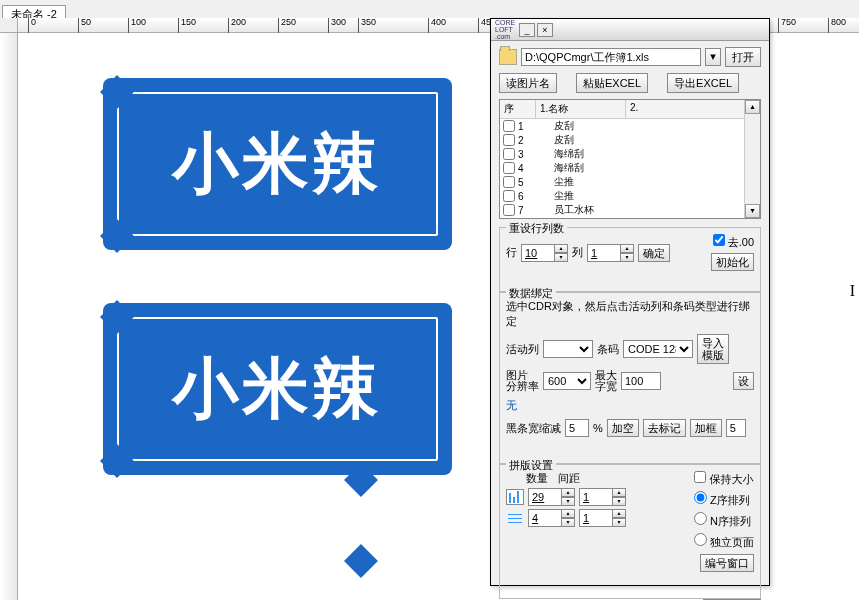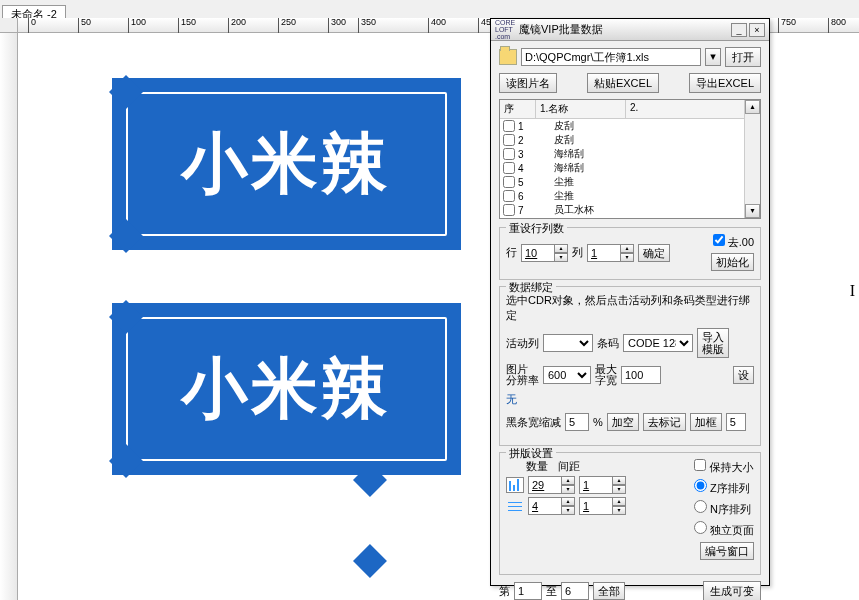--- a/index.html
+++ b/index.html
@@ -5,21 +5,21 @@
 * { box-sizing: border-box; margin: 0; padding: 0; font-family: "Microsoft YaHei", SimSun, Arial, sans-serif; font-size: 11px; }
 body { background: #fff; width: 859px; height: 600px; overflow: hidden; position: relative; }
 .tab-bar { height: 28px; background: #f0f0f0; border-bottom: 1px solid #999; display:flex; align-items:center; padding-left:2px;}
 .tab { padding: 1px 8px; border:1px solid #999; border-bottom:none; background:#fff; font-size:11px;}
 .ruler-h { position:absolute; top:18px; left:18px; right:0; height:15px; background:linear-gradient(#fff,#e8e8e8); border-bottom:1px solid #aaa; z-index:2;}
 .ruler-h .tick { position:absolute; top:0; height:15px; border-left:1px solid #555; }
 .ruler-h .tick span { position:absolute; top:-1px; left:2px; font-size:9px;}
 .ruler-v { position:absolute; top:33px; left:0; width:18px; bottom:0; background:linear-gradient(90deg,#fff,#e8e8e8); border-right:1px solid #aaa; z-index:2;}
 .ruler-corner { position:absolute; top:18px; left:0; width:18px; height:15px; background:#eee; border-right:1px solid #aaa; border-bottom:1px solid #aaa; z-index:3;}
 .canvas { position:absolute; top:33px; left:18px; right:0; bottom:0; background:#fff; }
-.sign { position:absolute; width:349px; height:172px; background:#1d67c4; border-radius:0;margin-left:9px; }
+.sign { position:absolute; width:349px; height:172px; background:#1d67c4; border-radius:8px; }
 .sign1 { top:45px; left:85px; }
 .sign2 { top:270px; left:85px; }
 .sign-inner { position:absolute; inset:14px; border:2px solid #fff; border-radius:2px; display:flex; align-items:center; justify-content:center; }
 .sign-inner::before, .sign-inner::after { content:''; position:absolute; width:24px; height:24px; background:#1d67c4; transform:rotate(45deg); }
 .sign-inner::before { top:-14px; left:-14px; box-shadow: 345px 0 #1d67c4; }
 .sign-inner::after { bottom:-14px; left:-14px; box-shadow: 345px 0 #1d67c4; }
 .sign-text { color:#fff; font-size:66px; font-weight:bold; letter-spacing:4px; z-index:1;}
 
 
 .panel { position:absolute; top:18px; left:490px; width:280px; height:568px; border:1px solid #000; background:#f0f0f0; box-shadow:2px 2px 4px rgba(0,0,0,.2); z-index:5;}
@@ -41,21 +41,21 @@
 .list-head { display:flex; border-bottom:1px solid #ccc; background:#f4f4f4;}
 .list-head span { border-right:1px solid #ccc; padding:2px 4px; font-size:10px;}
 .list-head .c0{width:36px;} .list-head .c1{width:90px;} .list-head .c2{flex:1;}
 .list-row { display:flex; height:14px; align-items:center;}
 .list-row .cb {width:14px; height:12px; margin:0 2px;}
 .list-row .idx{width:18px; font-size:10px;}
 .list-row .nm{font-size:10px; padding-left:18px;}
 .scrollbar { position:absolute; top:0; right:0; width:16px; bottom:0; border-left:1px solid #ccc; background:#f0f0f0;}
 .sb-btn { height:14px; border:1px solid #999; background:linear-gradient(#fff,#ddd); text-align:center; font-size:8px; line-height:11px;}
 
-.group { border:1px solid #bbb; margin-bottom:6px; padding:6px 6px 8px; position:relative;}
+.group { border:1px solid #bbb; padding:6px 6px 20px; position:relative;}
 .group-title { position:absolute; top:-7px; left:6px; background:#f0f0f0; padding:0 3px; font-size:11px;}
 .chk { width:12px; height:12px;}
 .lbl { font-size:11px;}
 select.sel { border:1px solid #888; height:18px; font-size:11px; background:#fff;}
 .radio-col { display:flex; flex-direction:column; gap:4px;}
 .spinner-wrap { display:flex; align-items:center;}
 .spinner-wrap .spin-btns { display:flex; flex-direction:column; margin-left:-1px;}
 .spinner-wrap .spin-btns span{ width:14px; height:9px; border:1px solid #888; background:linear-gradient(#fff,#ddd); font-size:6px; text-align:center; line-height:6px;}
 .icon-col { width:18px; height:16px; display:inline-block; border:1px solid #888; background:#fff; position:relative;}
 .icon-col .bar { position:absolute; width:2px; background:#39f; bottom:1px;}
@@ -138,34 +138,33 @@
       <span class="sign-text">小米辣</span>
     </div>
   </div>
 </div>
 
 <span class="ibeam">I</span>
 
 <div class="panel">
   <div class="panel-title">
     <div class="logo">CORE<br>LOFT<br>.com</div>
-    <div class="ttxt">魔镜VIP批量数据</div>
     <div class="winbtns">
       <div class="wb">_</div>
       <div class="wb">×</div>
     </div>
   </div>
   <div class="panel-body">
     <div class="row">
       <div class="folder-icon"></div>
       <input class="txt" style="flex: 1 1 0%;" value="D:\QQPCmgr\工作簿1.xls">
       <div class="dropdown-arrow">▾</div>
       <button class="btn">打开</button>
     </div>
-    <div class="row" style="justify-content:space-between; gap:0;">
+    <div class="row" style="justify-content:flex-start; gap:19px;">
       <button class="btn">读图片名</button>
       <button class="btn">粘贴EXCEL</button>
       <button class="btn">导出EXCEL</button>
     </div>
 
     <div class="listbox">
       <div class="list-head">
         <span class="c0">序</span>
         <span class="c1">1.名称</span>
         <span class="c2">2.</span>

